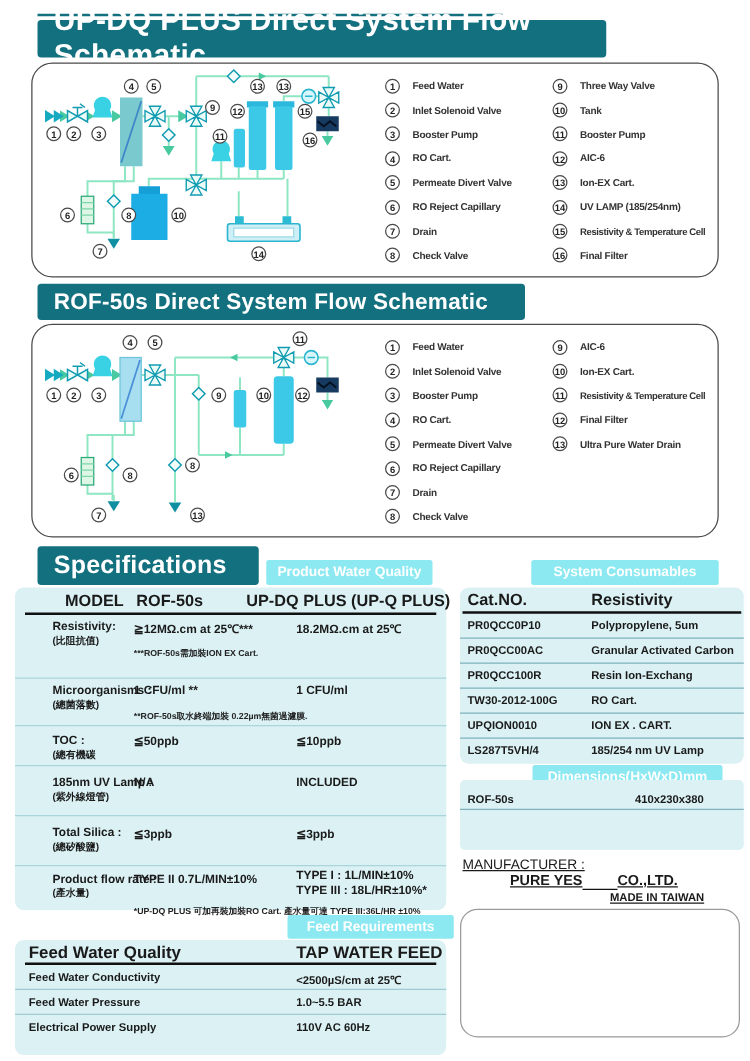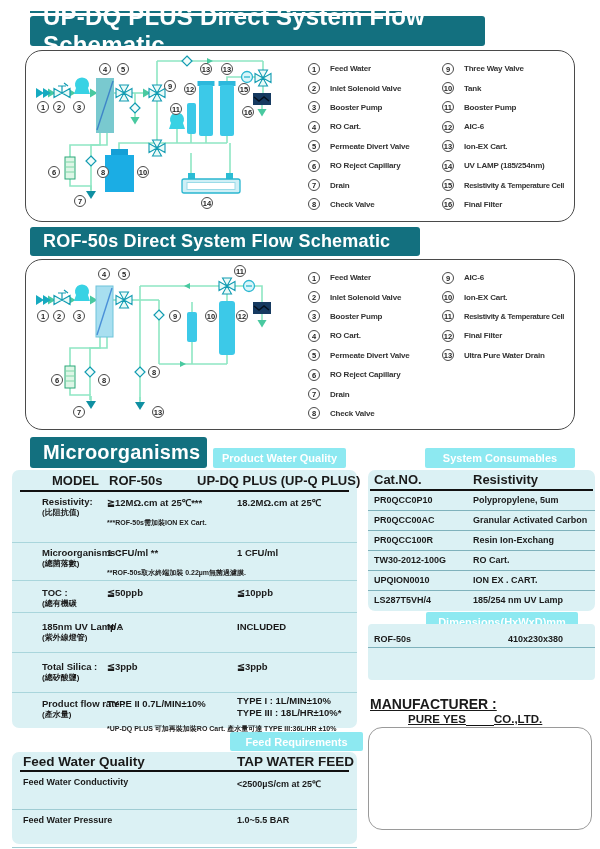--- a/index.html
+++ b/index.html
@@ -33,21 +33,21 @@
   .sparam { position: absolute; left: 30px; width: 80px; font-size: 9.5px; font-weight: bold; white-space: nowrap; }
   .szh { font-size: 8px; }
   .sval { position: absolute; font-size: 9.5px; font-weight: bold; white-space: nowrap; }
   .v1 { left: 95px; } .v2 { left: 225px; }
   .snote { position: absolute; left: 95px; font-size: 7px; font-weight: bold; color: #222; white-space: nowrap; }
 
   .crow { position: relative; height: 20px; border-bottom: 1px solid #7fb2bc; }
   .ccat { position: absolute; left: 6px; top: 4px; font-size: 9px; font-weight: bold; }
   .cdesc { position: absolute; left: 105px; top: 4px; font-size: 9px; font-weight: bold; }
 
-  .frow { position: relative; height: 38px; border-bottom: 1px solid #9fccd3; }
+  .frow { position: relative; height: 20px; border-bottom: 1px solid #9fccd3; }
   .fparam { position: absolute; left: 11px; top: 5px; font-size: 9px; font-weight: bold; }
   .fval { position: absolute; left: 225px; top: 5px; font-size: 9px; font-weight: bold; }
 
   .u { text-decoration: underline; }
   .emptybox { position: absolute; left: 368px; top: 727px; width: 224px; height: 103px;
               border: 1px solid #9a9a9a; border-radius: 14px; background: #fff; }
 </style>
 </head>
 <body>
 
@@ -368,21 +368,21 @@
           </div>
         <div class="lrow">
             <span class="cnum">13</span>
             <span class="llab">Ultra Pure Water Drain</span>
           </div>
       </div>
     </div>
   </div>
 
   <div class="banner" style="left:30px;top:437px;width:177px;height:31px;font-size:20px;">
-    <span>Microorganisms</span>
+    <span>Specifications</span>
   </div>
   <div class="badge" style="left:213px;top:448px;width:133px;height:20px;">
     <span>Product Water Quality</span>
   </div>
 
   <div class="panel" style="left:12px;top:470px;width:345px;height:258px;">
     <div style="position:relative;height:22px;">
       <span style="position:absolute;left:40px;top:3px;font-size:13px;font-weight:bold;">MODEL</span>
       <span style="position:absolute;left:97px;top:3px;font-size:13px;font-weight:bold;">ROF-50s</span>
       <span style="position:absolute;left:185px;top:3px;font-size:13px;font-weight:bold;white-space:nowrap;">UP-DQ PLUS (UP-Q PLUS)</span>
@@ -487,21 +487,21 @@
     <span>Dimensions(HxWxD)mm</span>
   </div>
   <div class="panel" style="left:368px;top:624px;width:227px;height:56px;border-radius:4px;">
     <div style="position:relative;height:24px;border-bottom:1px solid #7fb2bc;">
       <span style="position:absolute;left:6px;top:10px;font-size:9px;font-weight:bold;">ROF-50s</span>
       <span style="position:absolute;left:140px;top:10px;font-size:9px;font-weight:bold;">410x230x380</span>
     </div>
   </div>
 
   <div style="position:absolute;left:370px;top:686px;width:225px;">
-    <div class="u" style="font-size:14px;font-weight:bold;margin-top:10px;">MANUFACTURER :</div>
+    <div class="u" style="font-size:11px;font-weight:normal;">MANUFACTURER :</div>
     <div style="margin-top:1px;padding-left:38px;font-size:11.5px;font-weight:bold;">
       <span class="u">PURE YES</span><span style="display:inline-block;width:28px;border-bottom:1.2px solid #111;">&nbsp;</span><span class="u">CO.,LTD.</span>
     </div>
     <div class="u" style="margin-top:1px;padding-left:118px;font-size:9px;font-weight:bold;">MADE IN TAIWAN</div>
   </div>
 
   <div class="badge" style="left:230px;top:732px;width:133px;height:19px;">
     <span>Feed Requirements</span>
   </div>
   <div class="panel" style="left:12px;top:752px;width:345px;height:92px;">

